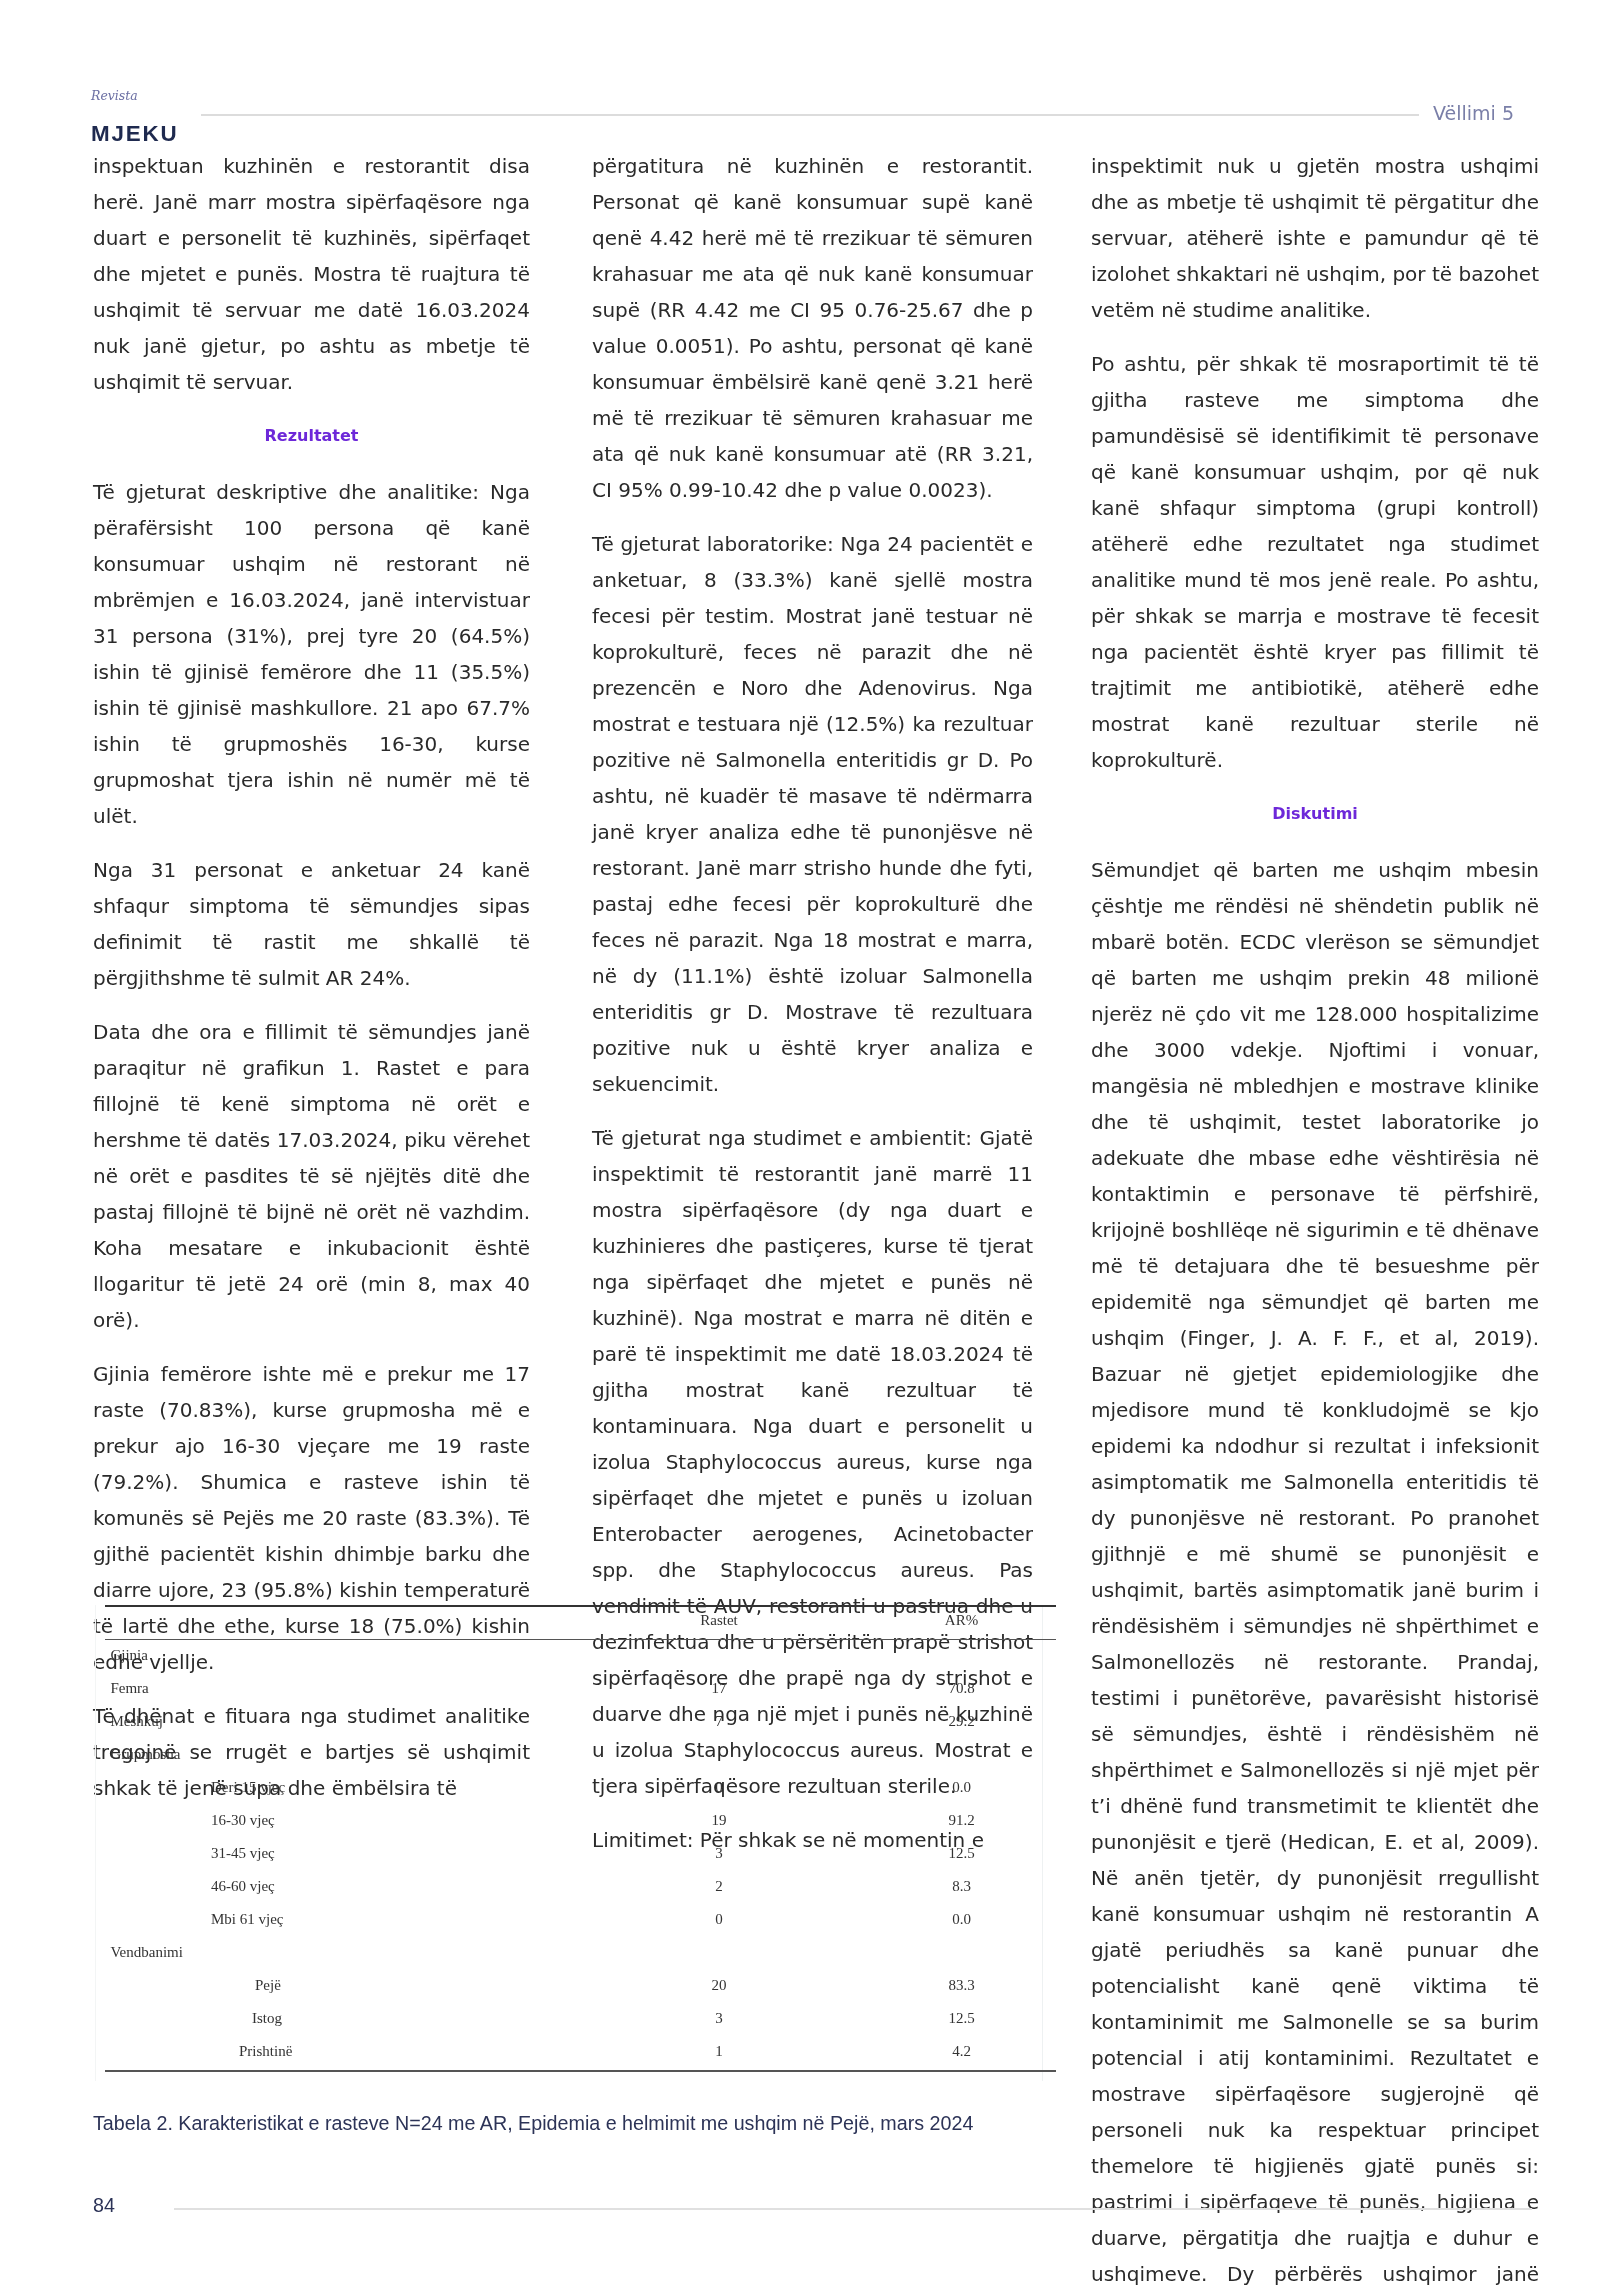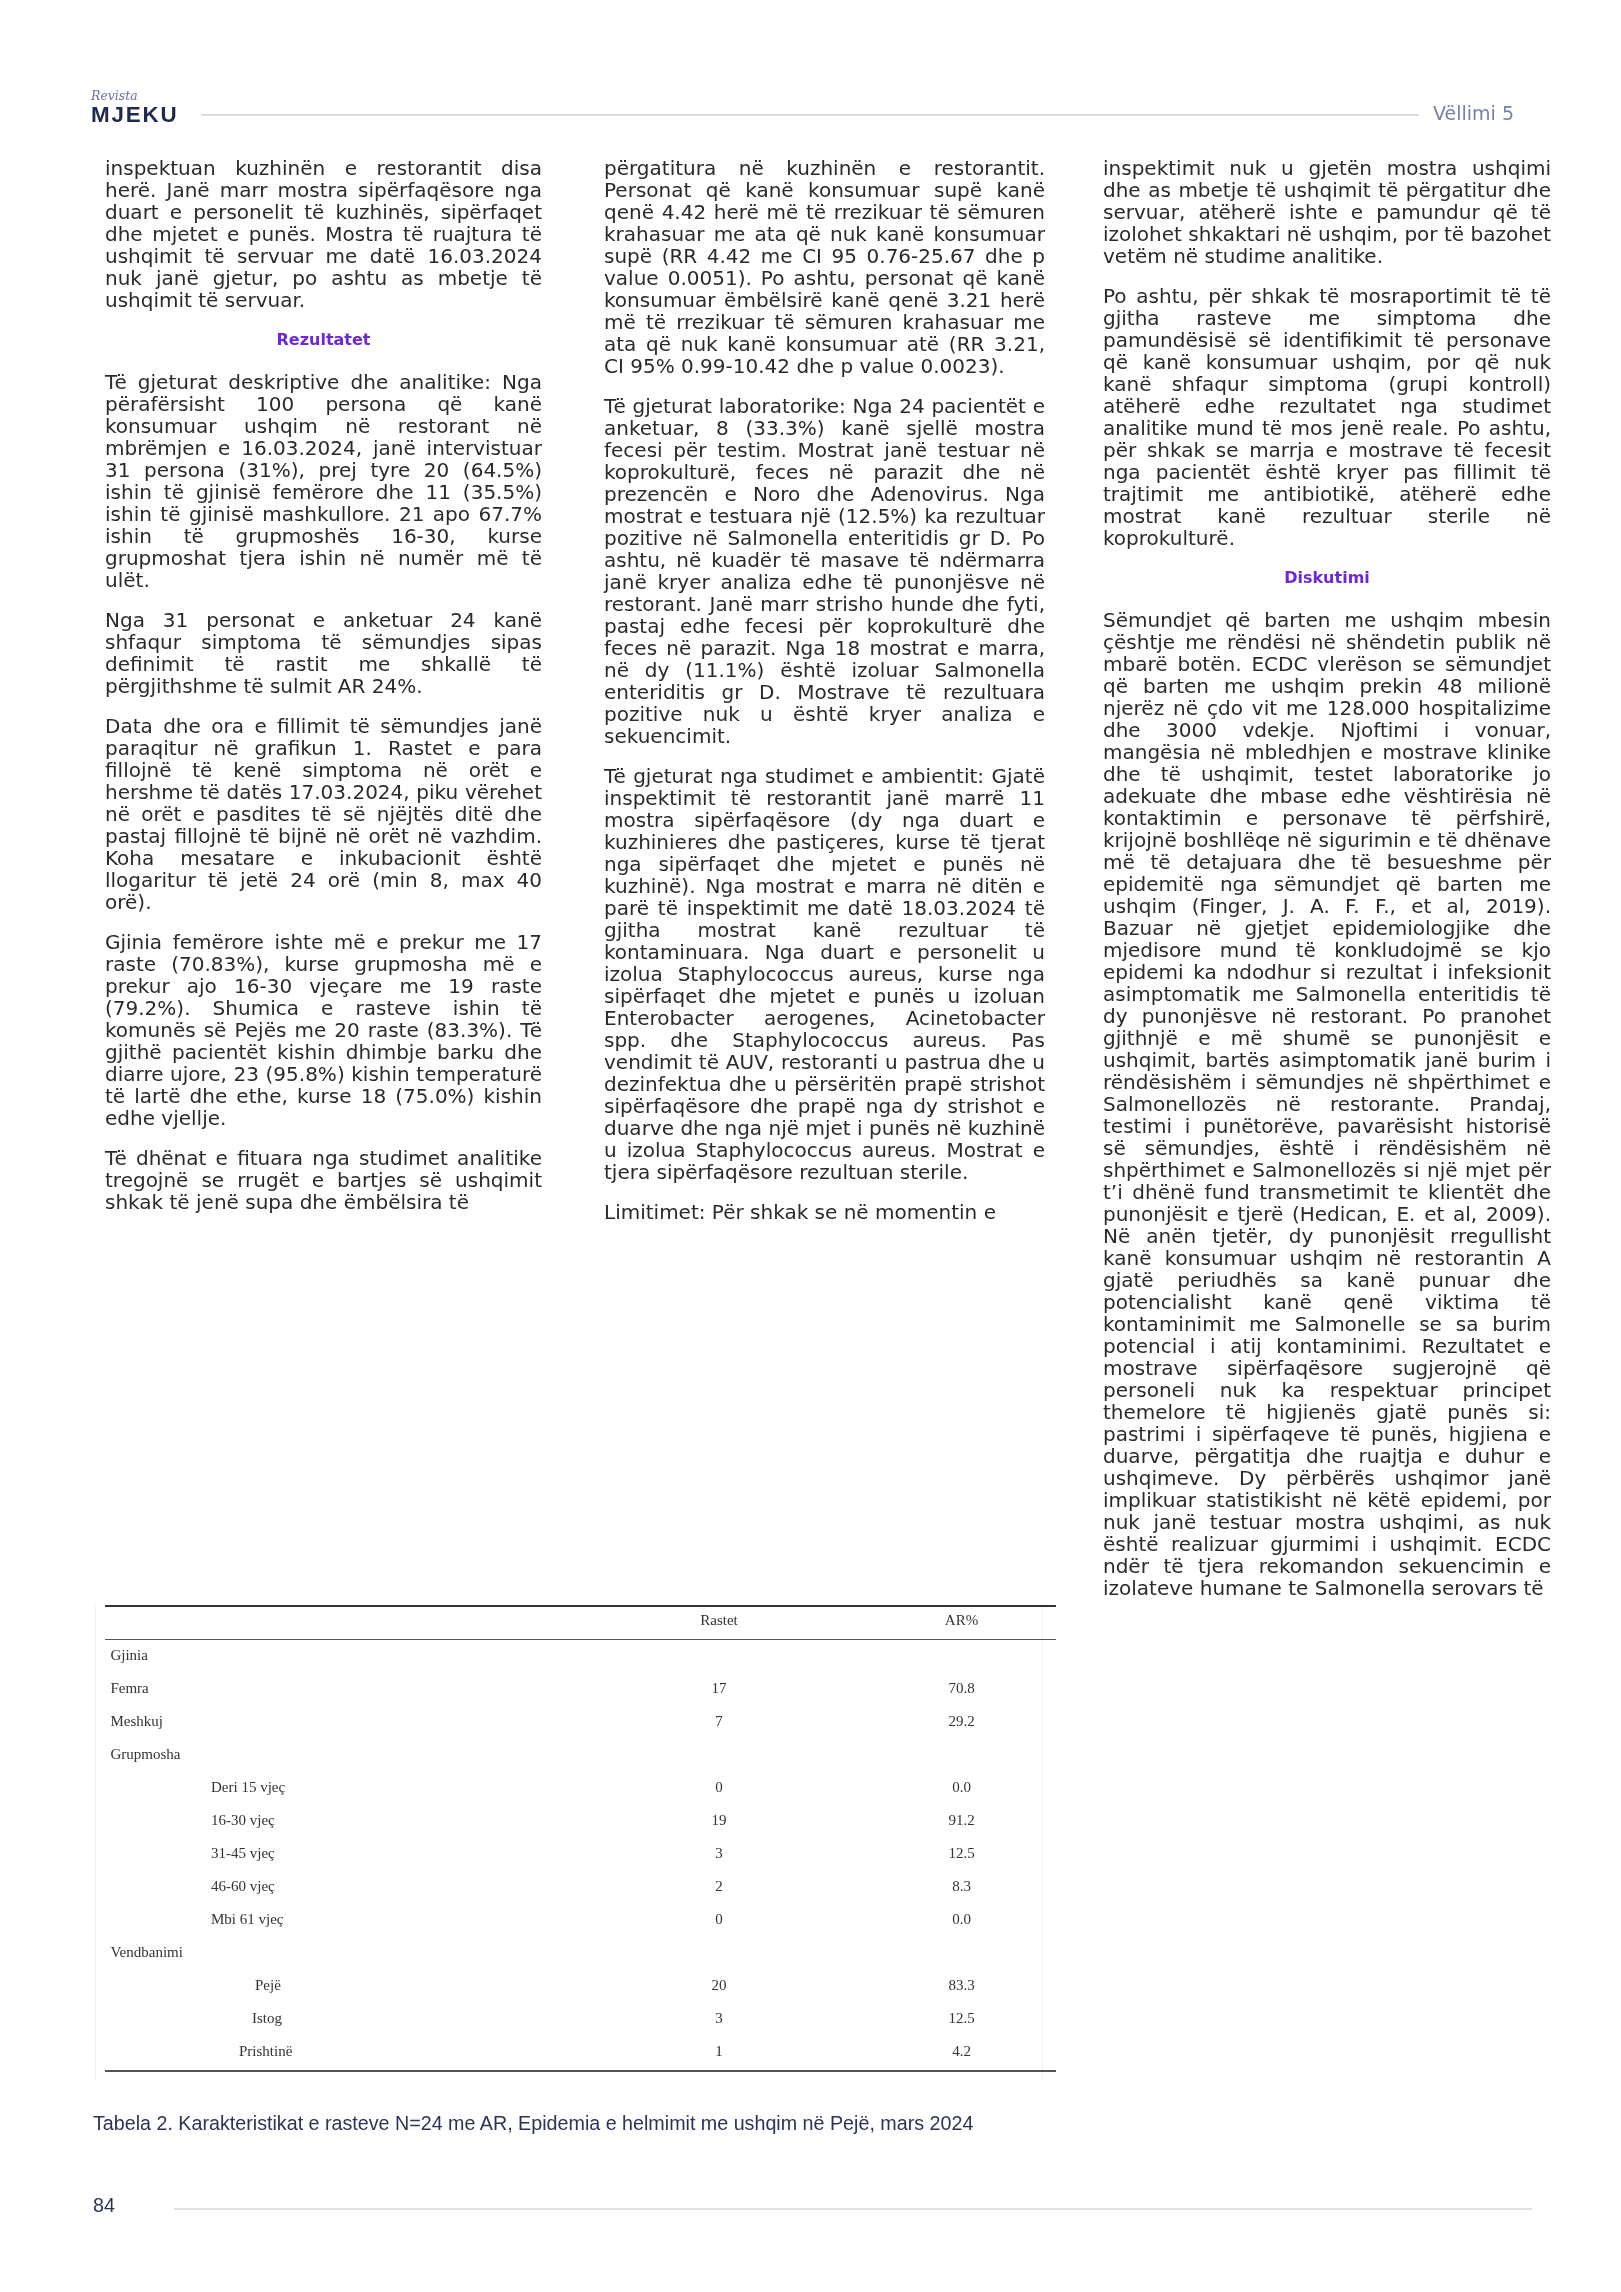--- a/index.html
+++ b/index.html
@@ -2,25 +2,25 @@
 <html style="font-size:14.3px"><head>
 <meta charset="utf-8">
 <style>
   * { box-sizing: border-box; margin: 0; padding: 0; }
   html, body { width: 1621px; height: 2293px; background: #ffffff; overflow: hidden; }
   body { position: relative; font-family: "DejaVu Sans", sans-serif; color: #231f20; }
 
   .header { position: absolute; left: 0; top: 0; width: 1621px; height: 143px; }
   .logo { position: absolute; left: 91px; top: 89px; }
   .logo-small { font-family: "DejaVu Serif", serif; font-style: italic; font-size: 12.5px; color: #6b6fa3; line-height: 14.3px; }
-  .logo-big { font-family: "Liberation Sans", sans-serif; font-weight: bold; font-size: 22.4px; color: #1f2a4f; letter-spacing: 1.8px; line-height: 23px; }
+  .logo-big { font-family: "Liberation Sans", sans-serif; font-weight: bold; font-size: 22.4px; color: #1f2a4f; letter-spacing: 1.8px; line-height: 23px; margin-top: 19px; }
   .header-rule { position: absolute; left: 201px; top: 114px; width: 1218px; height: 1.8px; background: #dcdcdc; }
   .volume { position: absolute; left: 1433px; top: 102px; font-family: "DejaVu Sans", sans-serif; font-size: 19px; color: #7a7fa8; }
 
-  .col { position: absolute; top: 157px; font-size: 20px; line-height: 22px; text-align: justify; color: #2a2a2a; margin-left: 12px; }
+  .col { position: absolute; top: 148px; font-size: 20px; line-height: 36px; text-align: justify; color: #2a2a2a; }
   .col p { margin-bottom: 18px; }
   .col1 { left: 93px; width: 437px; }
   .col2 { left: 592px; width: 441px; }
   .col3 { left: 1091px; width: 448px; }
   .section-heading { color: #6d28d9; font-size: 16px; margin: 0 0 19.7px 0; text-align: center; }
 
   .table-wrap { position: absolute; left: 95px; top: 1605px; width: 948px; height: 476px; border-right: 0.9px solid #eef1f2; border-left: 0.9px solid #f3f5f5; }
   table.data { width: 951px; border-collapse: collapse; font-family: "Liberation Serif", serif; font-size: 15px; color: #333; position: relative; left: 9px; }
   table.data thead th { font-weight: normal; height: 33px; vertical-align: top; padding-top: 5.4px; border-top: 2.7px solid #333; border-bottom: 0.9px solid #555; }
   table.data td { height: 33px; }

